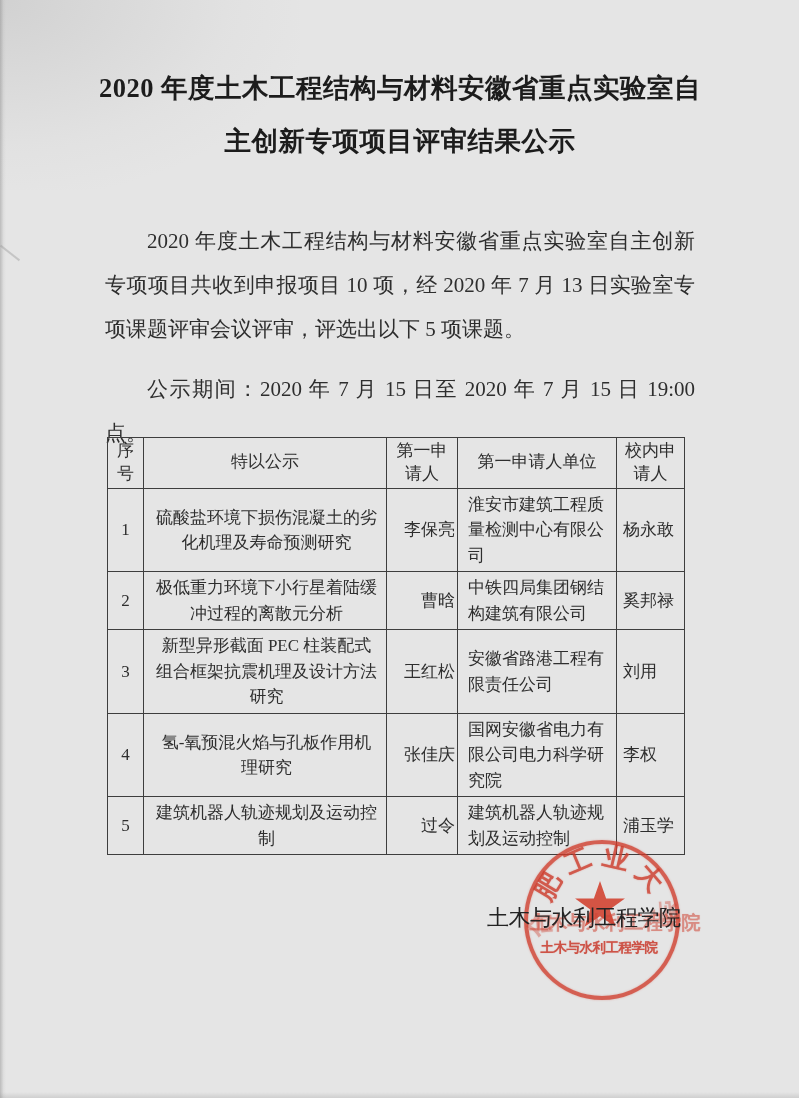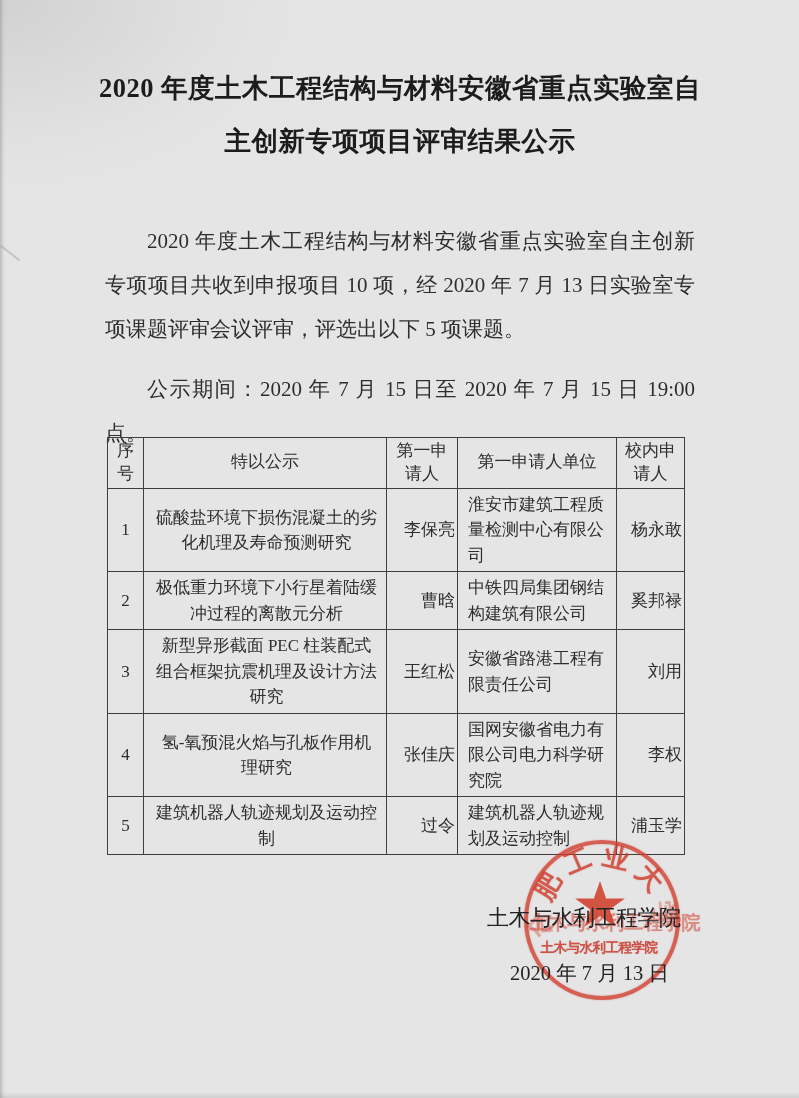--- a/index.html
+++ b/index.html
@@ -50,21 +50,21 @@
   .results-table th, .results-table td {
     border:1.7px solid #3e3e3e; font-weight:normal;
     vertical-align:middle; padding:2px 4px; line-height:1.5;
   }
   .results-table thead tr { height:48px; }
   .results-table th { text-align:center; line-height:1.35; padding:2px 2px; }
   .col-idx    { text-align:center; }
   .col-name   { text-align:center; padding:3px 8px 3px 11px !important; }
   .col-person { text-align:right; padding:3px 2px 3px 9px !important; }
   .col-unit   { text-align:left; padding:3px 4px 3px 10px !important; }
-  .col-campus { text-align:right; padding:3px 2px 3px 6px !important; }
+  .col-campus { text-align:left; padding:3px 2px 3px 6px !important; }
   
   .sig-org {
     position:absolute; left:487px; top:903px; z-index:3;
     font-size:22px; letter-spacing:-0.5px; color:#232323;
   }
   .sig-date {
     position:absolute; left:510px; top:959px; z-index:3;
     font-size:20.5px; color:#232323;
   }
   
@@ -179,15 +179,14 @@
       <span class="seal-char" style="left: 10.8556px; top: 33.0676px; transform: rotate(-59deg); opacity: 0.82;">肥</span>
       <span class="seal-char" style="left: 39.7747px; top: 7.9287px; transform: rotate(-23deg); opacity: 0.82;">工</span>
       <span class="seal-char" style="left: 77.947px; top: 4.58906px; transform: rotate(13deg); opacity: 0.82;">业</span>
       <span class="seal-char" style="left: 110.792px; top: 24.3243px; transform: rotate(49deg); opacity: 0.82;">大</span>
       <span class="seal-char" style="left: 125.764px; top: 59.5963px; transform: rotate(85deg); opacity: 0.38;">学</span>
     </div>
   <div class="seal-text-mid">土木与水利工程学院</div>
   <div class="seal-text-bottom">土木与水利工程学院</div>
 
   <div class="sig-org">土木与水利工程学院</div>
-  <div class="sig-date">2020 年 7 月 13 日</div>
 
 </div>
 
 </body></html>

